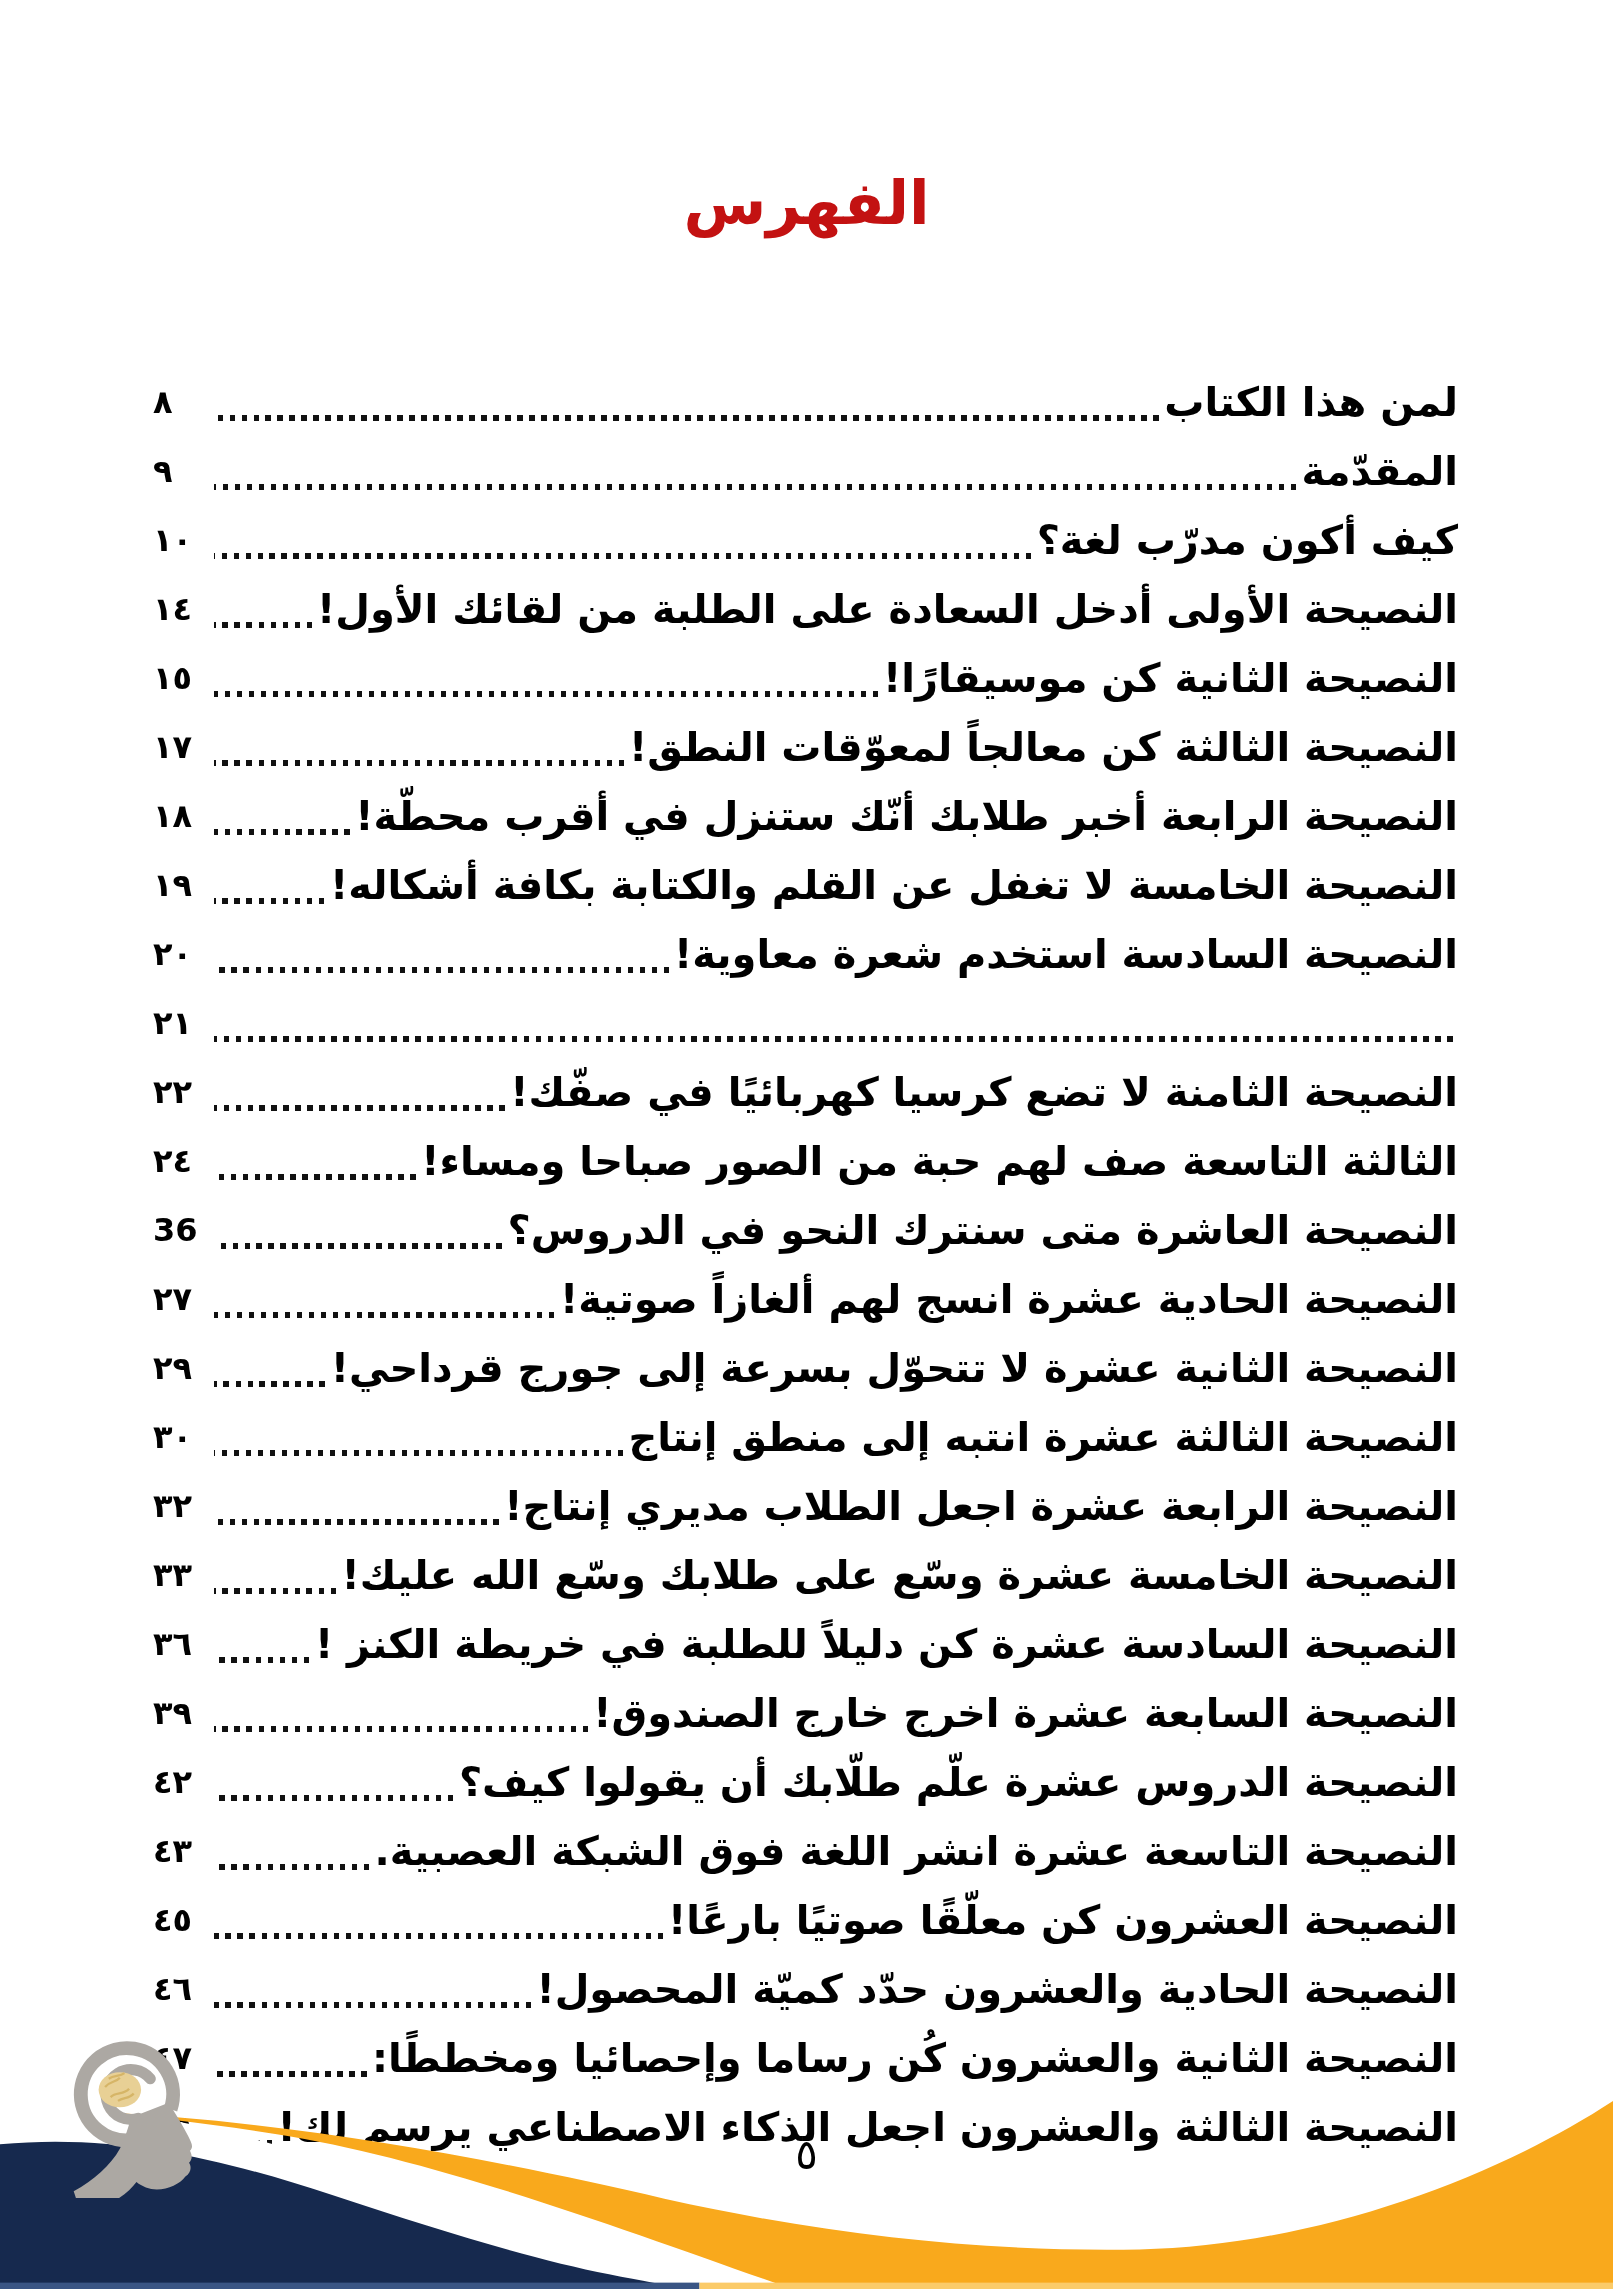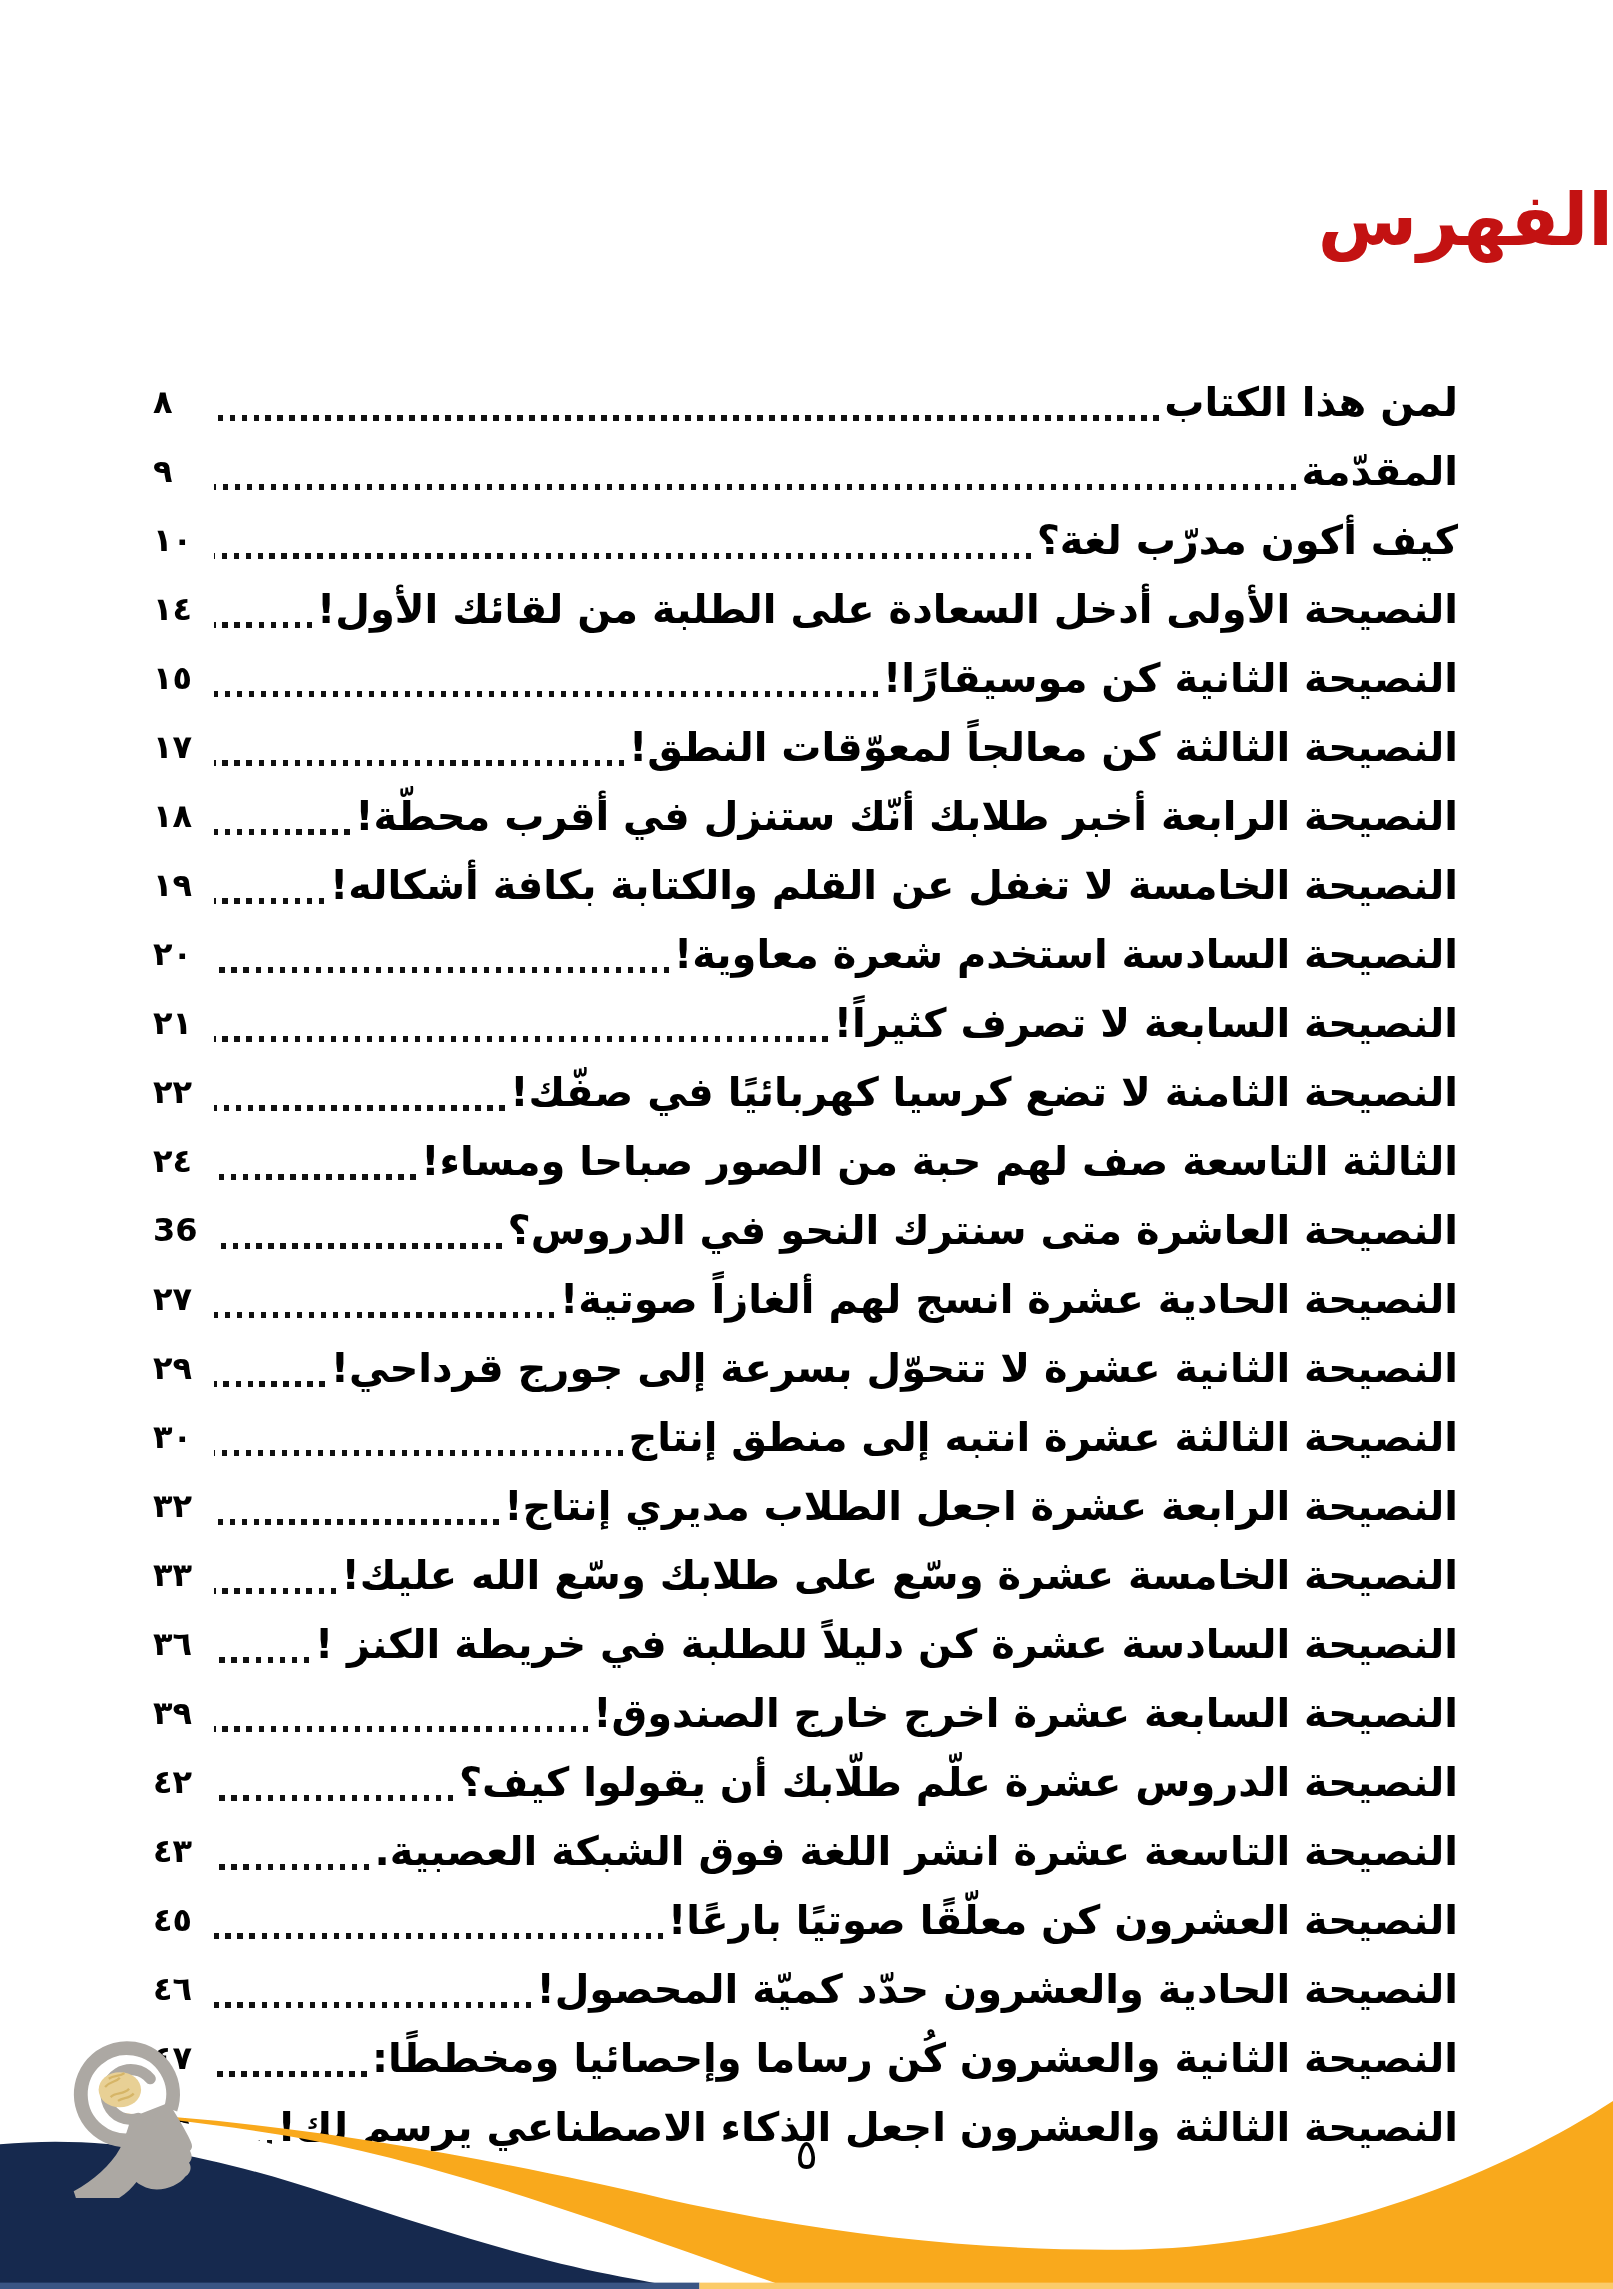--- a/index.html
+++ b/index.html
@@ -4,21 +4,21 @@
 <style>
   html,body{margin:0;padding:0;}
   body{
     width:1613px;height:2290px;position:relative;overflow:hidden;
     background:#ffffff;
     font-family:"DejaVu Sans","Liberation Sans",sans-serif;
     direction:rtl;
   }
   .page-title{
     position:absolute;top:118px;left:0;width:100%;
-    font-size:72px;font-weight:bold;
+    text-align:center;font-size:60px;font-weight:bold;
     color:#C31212;line-height:1.5;
   }
   .toc{
     position:absolute;top:367px;right:155px;left:153px;
     direction:rtl;
   }
   .toc-row{
     height:69px;display:flex;align-items:center;
   }
   .toc-row .t{
@@ -98,21 +98,20 @@
     <span class="num">١٩</span>
   </div>
 
   <div class="toc-row">
     <span class="t">النصيحة السادسة استخدم شعرة معاوية!</span>
     <span class="dots"></span>
     <span class="num">٢٠</span>
   </div>
 
   <div class="toc-row">
-    <span class="t">النصيحة السابعة لا تصرف كثيراً!</span>
     <span class="dots"></span>
     <span class="num">٢١</span>
   </div>
 
   <div class="toc-row">
     <span class="t">النصيحة الثامنة لا تضع كرسيا كهربائيًا في صفّك!</span>
     <span class="dots"></span>
     <span class="num">٢٢</span>
   </div>
 

